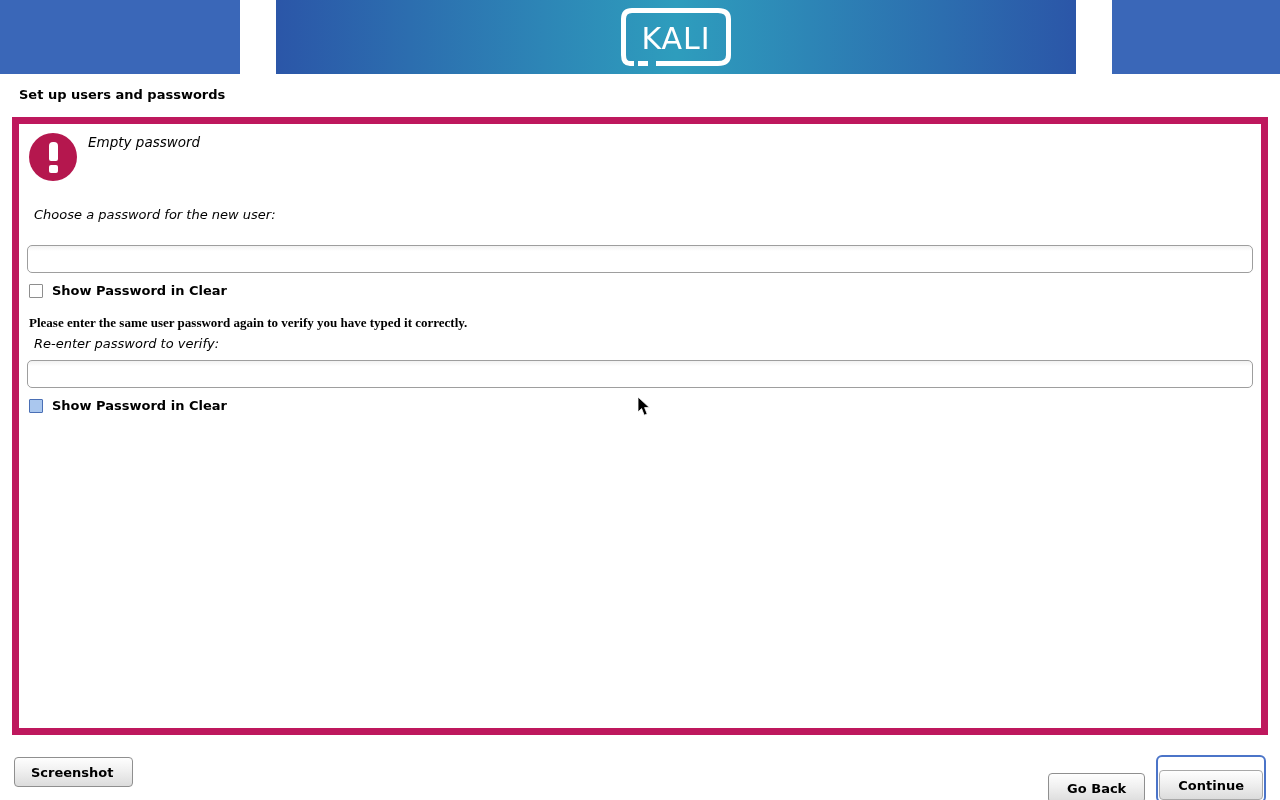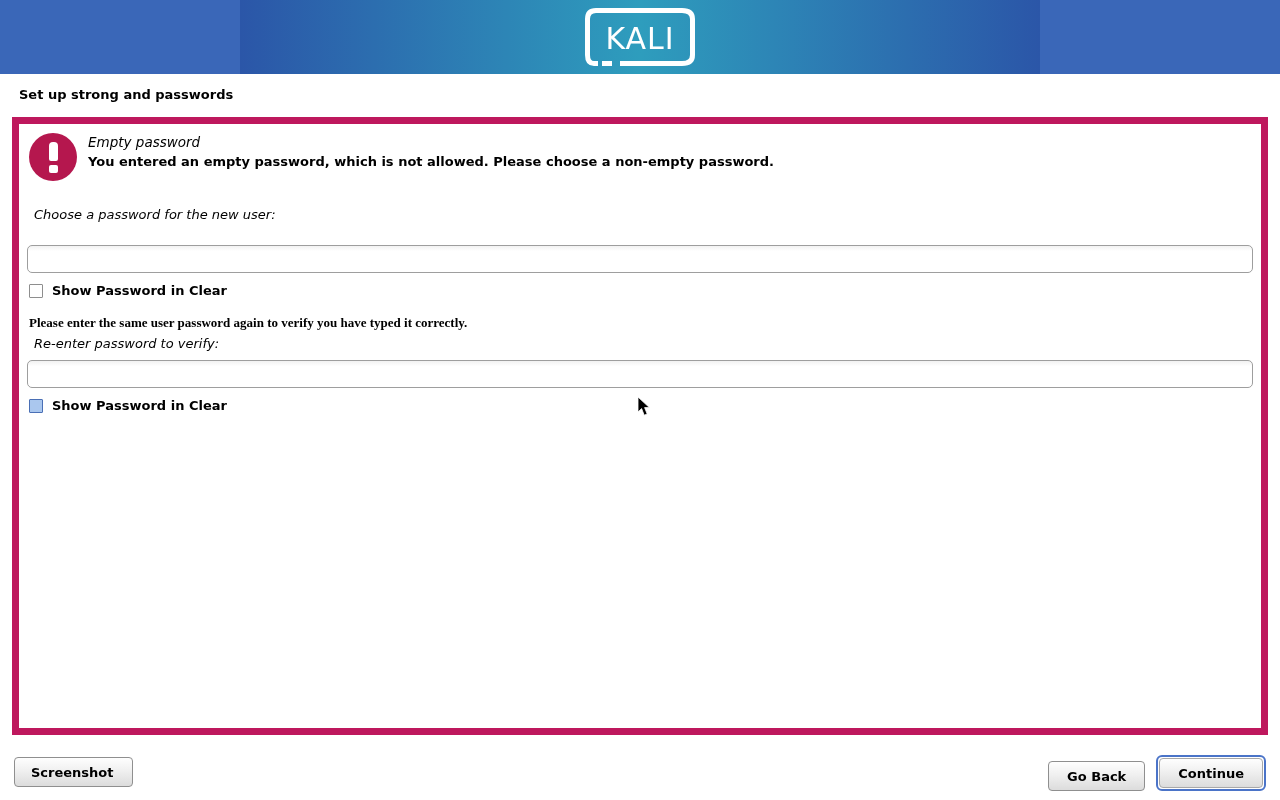--- a/index.html
+++ b/index.html
@@ -6,21 +6,21 @@
   html, body {
     width: 1280px; height: 800px;
     background: #ffffff;
     font-family: "DejaVu Sans", "Liberation Sans", sans-serif;
     font-size: 13px; color: #000;
     overflow: hidden;
     position: relative;
   }
 
   
-  .banner { position: absolute; top: 0; left: 0; width: 1280px; height: 74px; display: flex; }
+  .banner { position: absolute; top: 0; left: 0; width: 1280px; height: 74px; display: flex; gap: 36px; }
   .banner-side { width: 240px; height: 100%; background: #3a67b8; }
   .banner-side.right { flex: 1; }
   .banner-center {
     width: 800px; height: 100%;
     background: linear-gradient(90deg, #2b56a8 0%, #2e9dbd 50%, #2b56a8 100%);
     display: flex; align-items: center; justify-content: center;
   }
   .logo-box { position: relative; width: 116px; height: 60px; }
   .logo-box svg { position: absolute; inset: 0; }
   .logo-text {
@@ -74,21 +74,21 @@
     background: linear-gradient(#fefefe 0%, #f0f0f0 45%, #dcdcdc 100%);
     border: 1px solid #8f8f8f; border-radius: 4px;
     padding: 6px 18px; height: 30px; cursor: default;
   }
   .screenshot-btn { position: absolute; left: 14px; top: 757px; padding-left: 16px; }
   .footer-right { position: absolute; right: 14px; top: 755px; display: flex; align-items: flex-end; gap: 11px; }
   .footer-right .btn { margin-top: 2px; }
   .continue-wrap {
     border: 2px solid #4b74c8; border-radius: 6px; padding: 1px; background: #fff;
   }
-  .continue-wrap .btn { margin-top: 0; border-color: #a8a8a8; }
+  .continue-wrap .btn { margin-top: 12px; border-color: #a8a8a8; }
 
   
   .cursor { position: absolute; left: 637px; top: 396px; pointer-events: none; }
 </style>
 </head>
 <body>
 
 <div class="banner">
   <div class="banner-side"></div>
   <div class="banner-center">
@@ -96,30 +96,29 @@
       <svg viewBox="0 0 116 60">
         <path d="M38,56.5 H100 Q110.5,56.5 110.5,48 V12 Q110.5,3.5 100,3.5 H14 Q5.5,3.5 5.5,12 V48 Q5.5,56.5 12,56.5 H16" fill="none" stroke="#ffffff" stroke-width="5" stroke-linecap="butt"></path>
         <path d="M20,56.5 H30" fill="none" stroke="#ffffff" stroke-width="5"></path>
       </svg>
       <div class="logo-text">KALI</div>
     </div>
   </div>
   <div class="banner-side right"></div>
 </div>
 
-<div class="page-title">Set up strong and passwords</div>
+<div class="page-title">Set up users and passwords</div>
 
 <div class="content-box">
 
   <div class="error-icon" style="background:#b5174e;">
     <div class="excl-bar"></div>
     <div class="excl-dot"></div>
   </div>
   <div class="error-title">Empty password</div>
-  <div class="error-message">You entered an empty password, which is not allowed. Please choose a non-empty password.</div>
 
   <div class="field-label" style="top:83px;">Choose a password for the new user:</div>
   <input class="pw-input" style="top: 121px;" type="text" value="">
 
   <div class="check-row" style="top:159px;">
     <div class="checkbox"></div>
     <div class="check-label">Show Password in Clear</div>
   </div>
 
   <div class="section-heading" style="top:191px;font-family:Liberation Serif, serif;">Please enter the same user password again to verify you have typed it correctly.</div>

